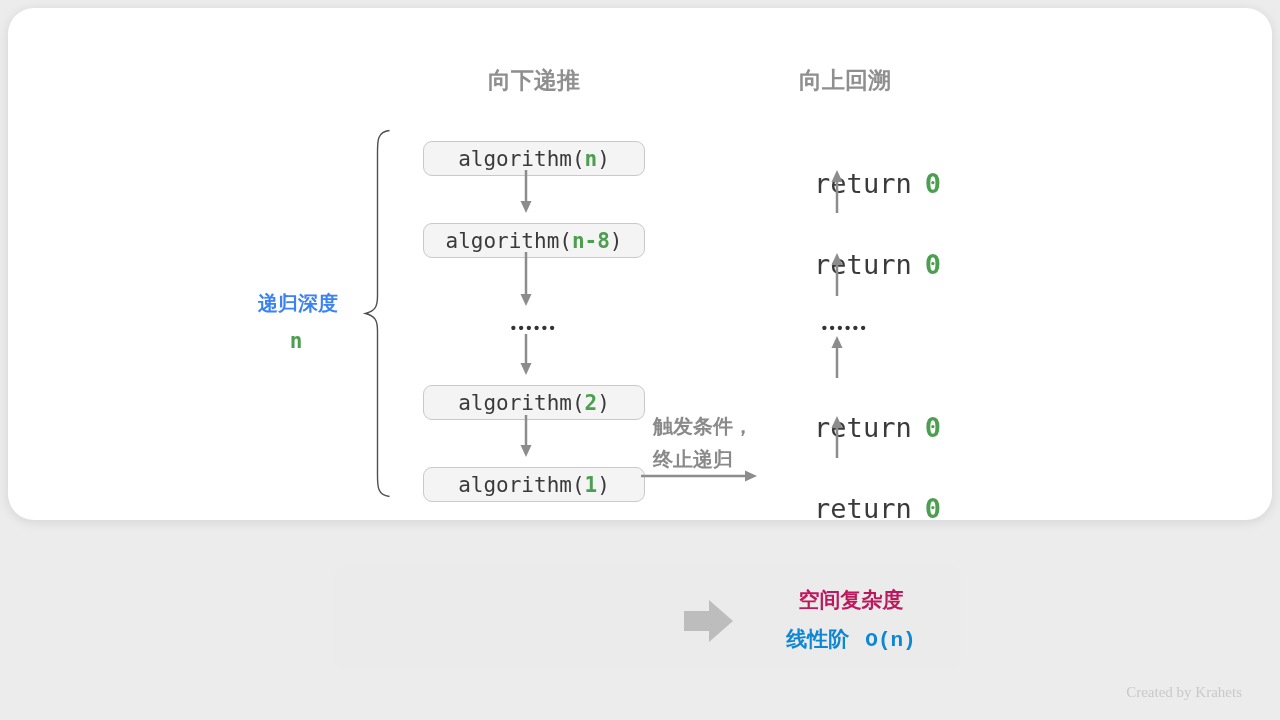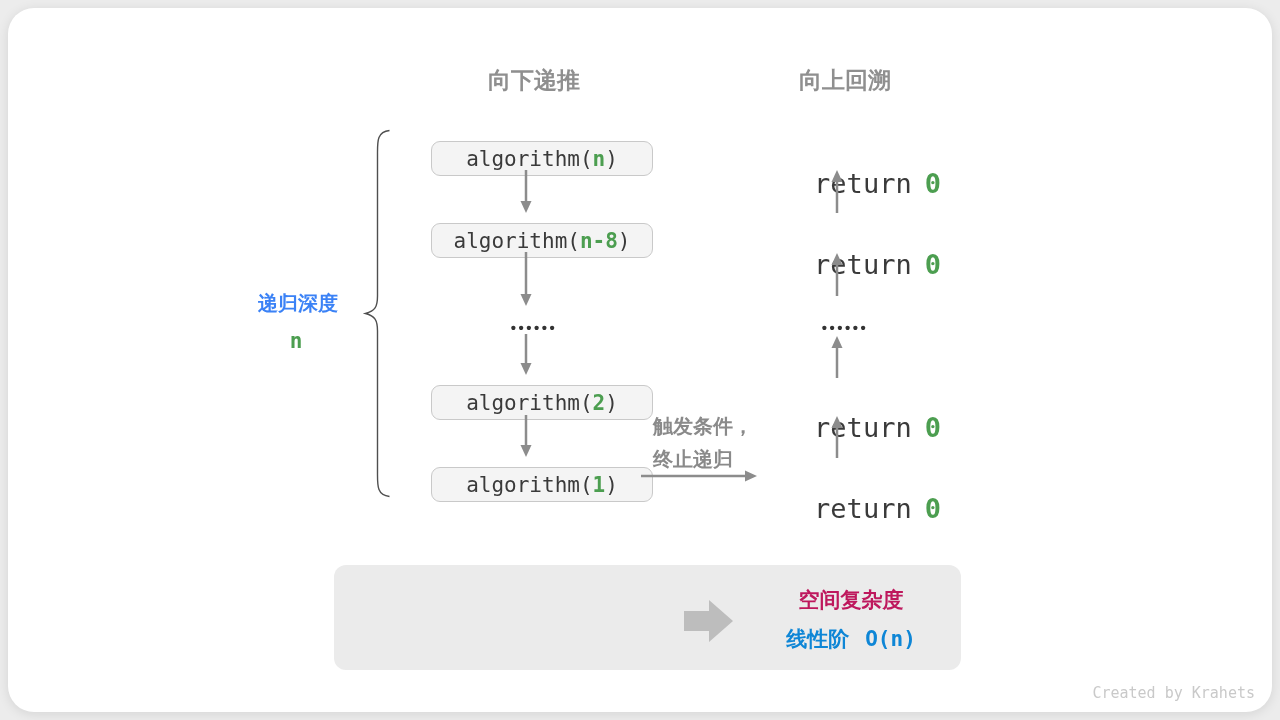--- a/index.html
+++ b/index.html
@@ -2,50 +2,50 @@
 <html><head>
 <meta charset="utf-8">
 <style>
   html,body{margin:0;padding:0;}
   body{
     width:1280px;height:720px;position:relative;overflow:hidden;
     background:#ececec;
     font-family:"Liberation Sans",sans-serif;
   }
   .card{
-    position:absolute;left:8px;top:8px;width:1264px;height:704px;
+    position:absolute;left:8px;top:8px;width:1264px;height:512px;
     background:#ffffff;border-radius:26px;
     box-shadow:0 2px 12px rgba(0,0,0,0.10);
   }
   .abs{position:absolute;}
   .mono{font-family:"DejaVu Sans Mono","Liberation Mono",monospace;}
   .cx{transform:translateX(-50%);}
   .col-header{font-size:23px;font-weight:bold;color:#8f8f8f;white-space:nowrap;line-height:30px;}
   .code-box{
     left:415px;width:222px;height:35px;box-sizing:border-box;
     background:#f4f4f4;border:1.5px solid #c9c9c9;border-radius:9px;
     display:flex;align-items:center;justify-content:center;
     font-family:"DejaVu Sans Mono","Liberation Mono",monospace;
-    font-size:21px;color:#3a3a3a;white-space:pre;margin-left:8px;
+    font-size:21px;color:#3a3a3a;white-space:pre;
   }
   .green{color:#4c9e50;font-weight:bold;}
   .return-row{font-size:27px;color:#3a3a3a;white-space:pre;line-height:26px;
     font-family:"DejaVu Sans Mono","Liberation Mono",monospace;}
   .return-row .kw{margin-right:13px;}
   .dots{font-size:15px;font-weight:bold;letter-spacing:2.5px;color:#333333;line-height:20px;white-space:nowrap;}
   .depth-label{font-size:20px;color:#3b82f6;line-height:30px;white-space:nowrap;font-weight:bold;}
   .depth-n{font-size:21px;line-height:24px;}
   .trigger{font-size:20px;font-weight:bold;color:#8a8a8a;line-height:33px;white-space:nowrap;}
   .summary-box{left:326px;top:557px;width:627px;height:105px;background:#ebebeb;border-radius:12px;}
   .sum-line{font-size:21px;color:#424242;line-height:28px;white-space:nowrap;}
   .sum-line .codepart{margin:0 9px;color:#424242;}
   .sum-line .gapvar{margin:0 9px;}
   .sum-title{font-size:21px;font-weight:bold;color:#be185d;line-height:28px;white-space:nowrap;}
   .sum-result{font-size:21px;font-weight:bold;color:#0e86d6;line-height:28px;white-space:nowrap;}
-  .sum-result .codepart{margin-left:16px;}
+  .sum-result .codepart{margin-left:16px;font-family:Liberation Mono, monospace;}
   .credit{font-size:15px;color:#c9c9c9;white-space:nowrap;
     font-family:"DejaVu Sans Mono","Liberation Mono",monospace;}
   svg.overlay{position:absolute;left:0;top:0;pointer-events:none;}
 </style>
 </head>
 <body>
 
 <div class="card">
 
   <div class="abs cx col-header" style="left:526px;top:57px;">向下递推</div>
@@ -86,21 +86,21 @@
     <div>触发条件，</div>
     <div>终止递归</div>
   </div>
 
   <div class="abs summary-box"></div>
   <div class="abs cx sum-title" style="left:843px;top:578px;">空间复杂度</div>
   <div class="abs cx sum-result" style="left:843px;top:617px;">
     <span>线性阶</span><span class="mono codepart">O(n)</span>
   </div>
 
-  <div class="abs credit" style="right:17px;top:676px;">Created by Krahets</div>
+  <div class="abs credit" style="right:30px;top:676px;font-family:Liberation Serif, serif;">Created by Krahets</div>
 </div>
 
 <svg class="overlay" width="1280" height="720" viewBox="0 0 1280 720">
 
   <path d="M 389.5 130.5 C 377 132, 377.5 141, 377.5 154 L 377.5 296 C 377.5 307, 375 311, 365.5 313.5 C 375 316, 377.5 320, 377.5 331 L 377.5 473 C 377.5 486, 377 495, 389.5 496.5" fill="none" stroke="#4f4f4f" stroke-width="1.4"></path>
 
   <g stroke="#8c8c8c" stroke-width="2.5" fill="#8c8c8c">
     <line x1="526" y1="170" x2="526" y2="202"></line>
     <polygon points="520.5,201 531.5,201 526,213" stroke="none"></polygon>
     <line x1="526" y1="252" x2="526" y2="295"></line>

